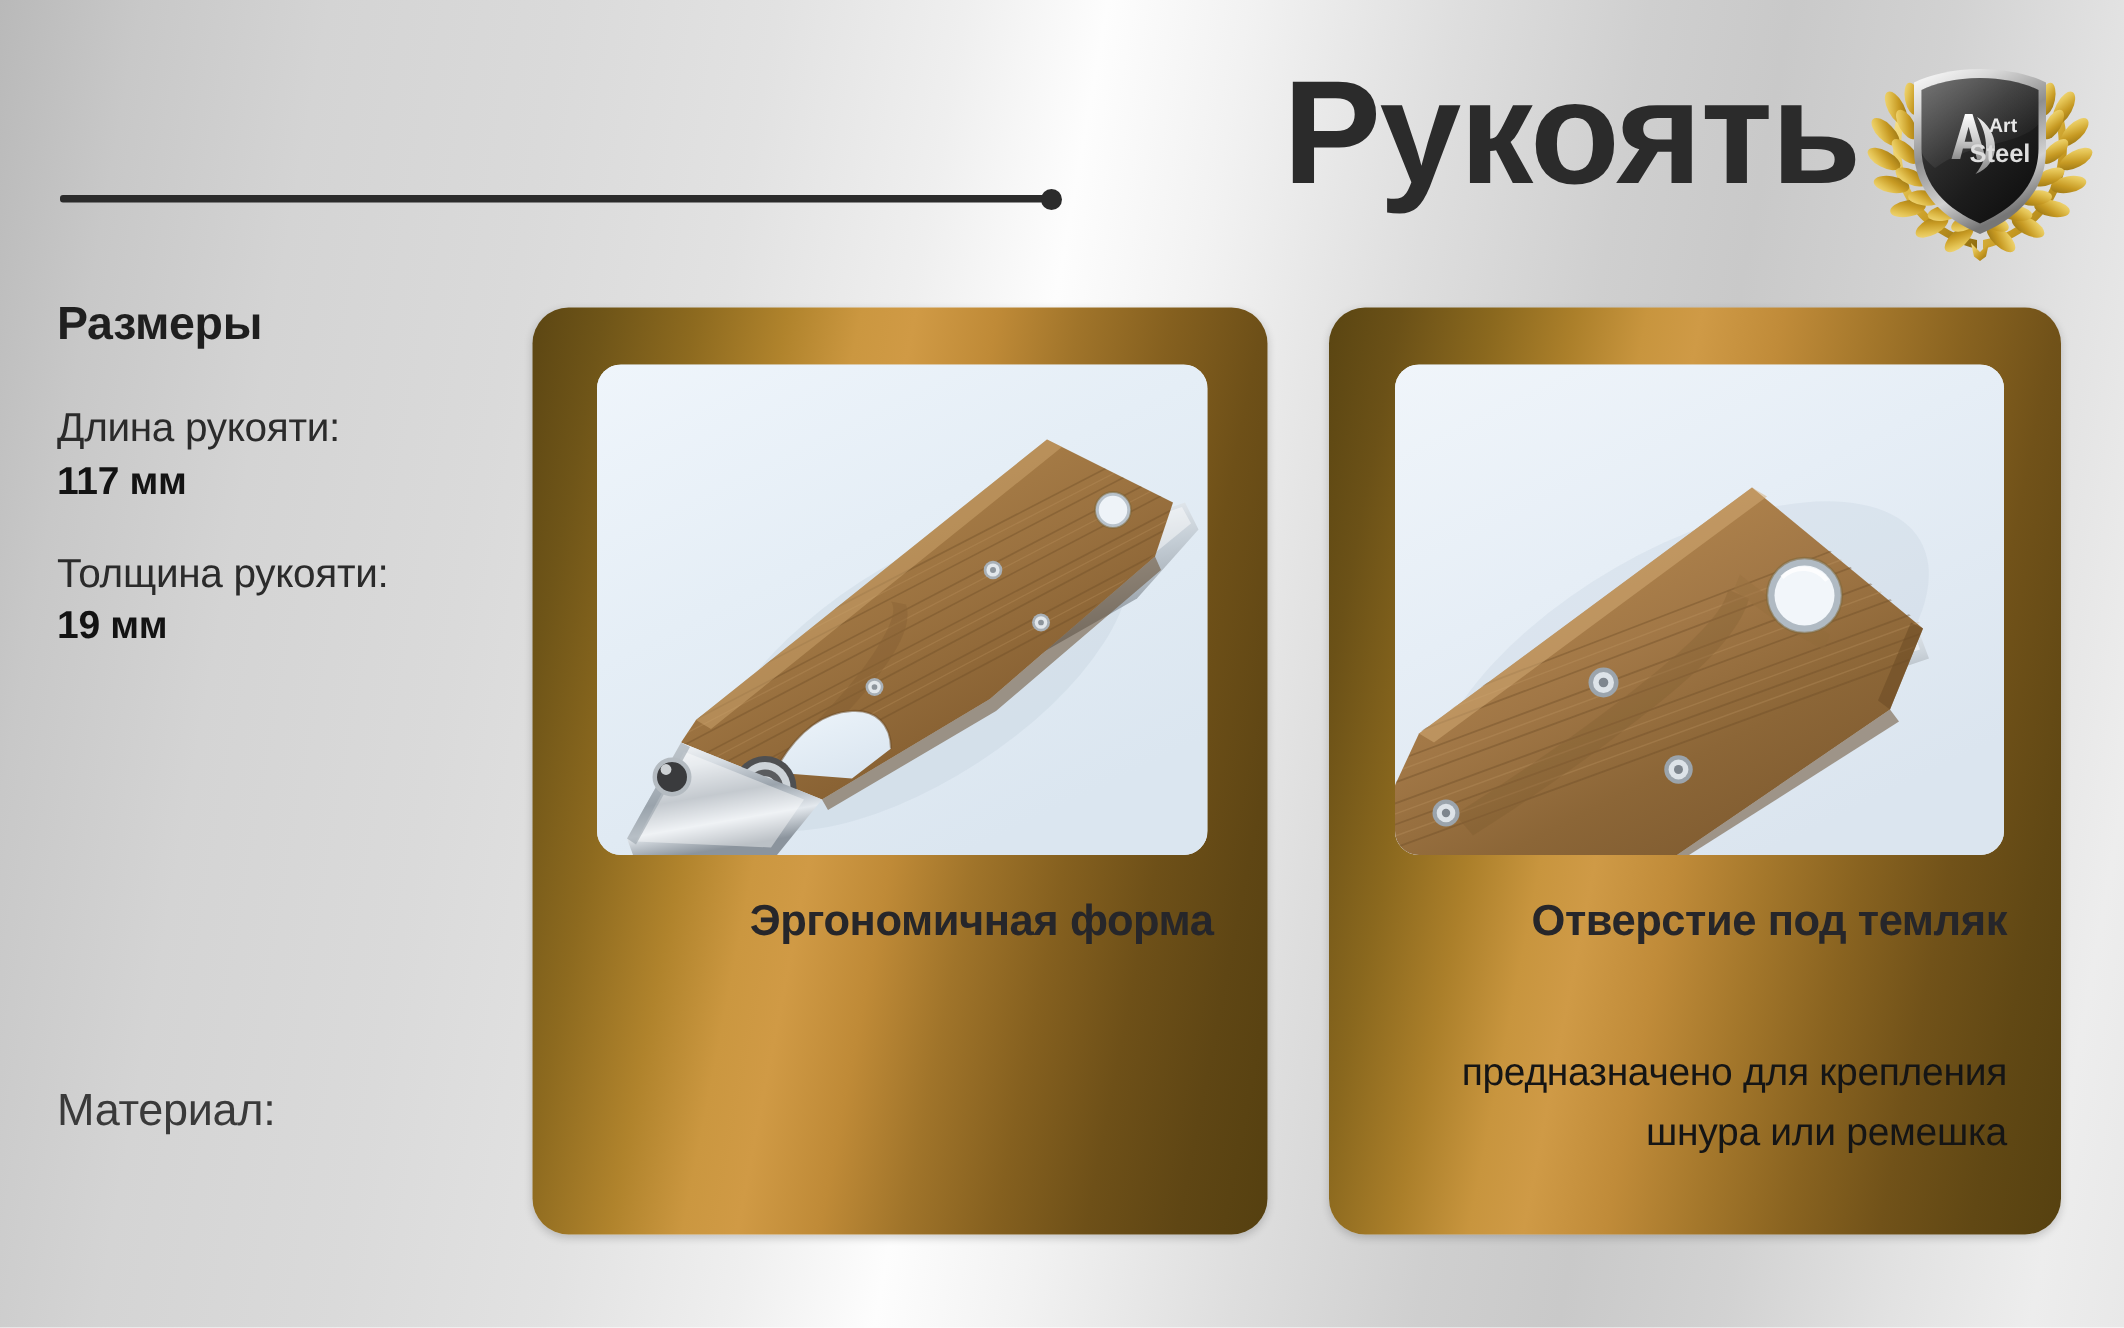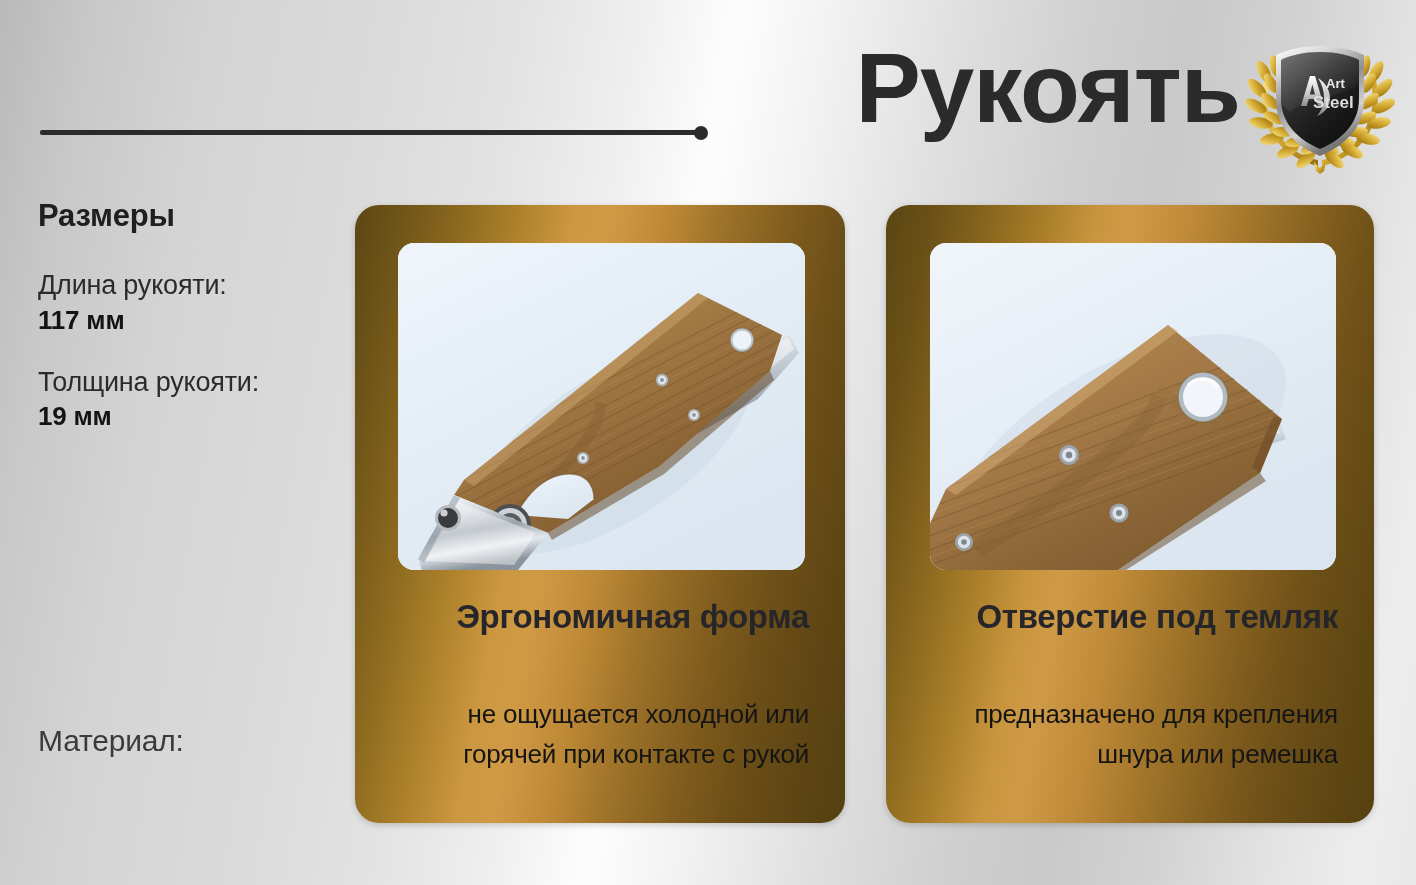--- a/index.html
+++ b/index.html
@@ -116,21 +116,21 @@
     position:absolute; left:43px; top:38px; width:407px; height:327px;
     border-radius:16px; overflow:hidden;
     background:#e6eef6;
   }
   #card-lanyard .card-photo { left:44px; width:406px; }
   .card-photo svg { display:block; width:100%; height:100%; }
 
   .card-title {
     position:absolute; left:30px; right:36px; top:392px;
     text-align:right; color:#26262a;
-    font-size:33px; font-weight:700; line-height:1.22; letter-spacing:-0.3px;
+    font-size:29px; font-weight:700; line-height:1.22; letter-spacing:-0.3px;
   }
   .card-desc {
     position:absolute; left:30px; right:36px; top:490px;
     text-align:right; color:#151515;
     font-size:26px; font-weight:400; line-height:1.52; letter-spacing:-0.2px;
   }
 </style>
 </head>
 <body>
 
@@ -357,21 +357,20 @@
       <path d="M20,316 L56,252 L62,255 L26,320 Z" fill="#9aa3ab" opacity="0.6"></path>
 
       <g>
         <circle cx="50" cy="275" r="13" fill="#b4bbc1"></circle>
         <circle cx="50" cy="275" r="10" fill="#3a3b3d"></circle>
         <circle cx="46" cy="270" r="3.6" fill="#e8ecef" opacity="0.85"></circle>
       </g>
     </svg>
   </div>
   <div class="card-title">Эргономичная форма</div>
-  <div class="card-desc">не ощущается холодной или горячей при контакте с рукой</div>
 </div>
 
 <div class="card" id="card-lanyard">
   <div class="card-photo">
     <svg viewBox="0 0 406 327" preserveAspectRatio="xMidYMid slice" aria-hidden="true">
       <defs>
         <linearGradient id="bg2" x1="0" y1="0" x2="0.6" y2="1">
           <stop offset="0%" stop-color="#f0f5fa"></stop>
           <stop offset="45%" stop-color="#e6eef6"></stop>
           <stop offset="100%" stop-color="#dbe5ef"></stop>

